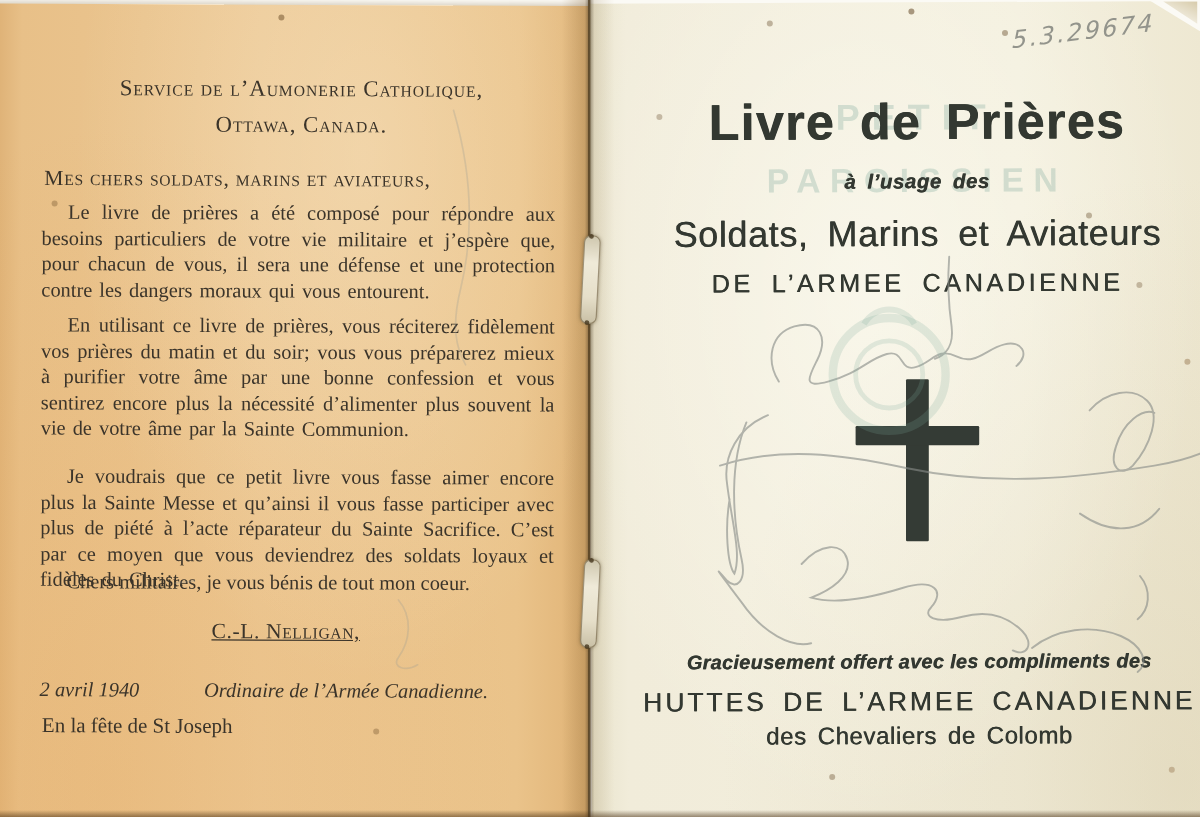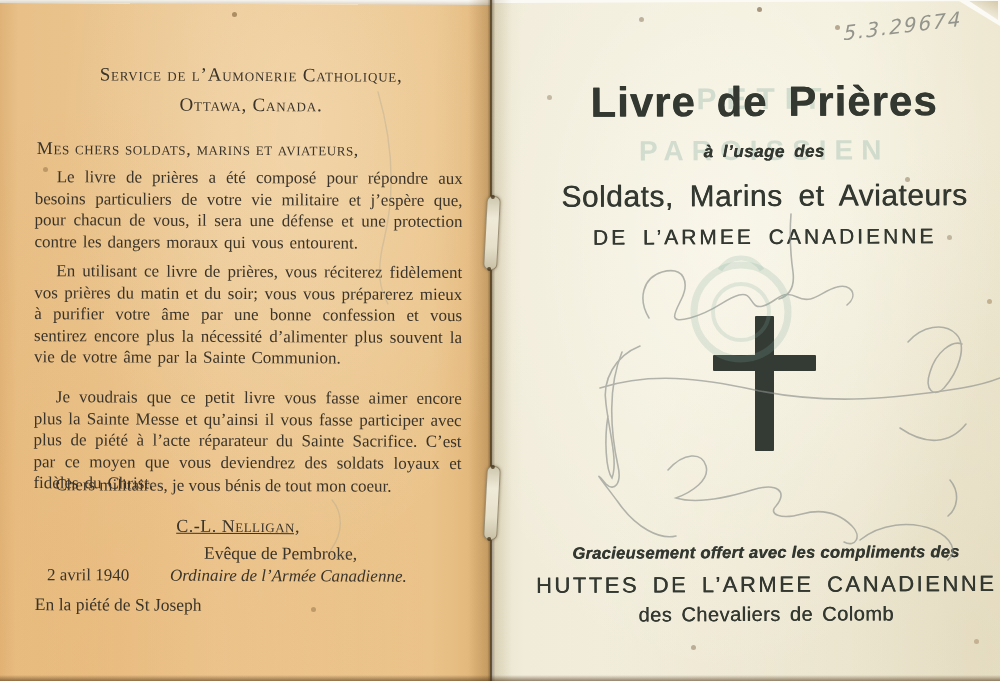--- a/index.html
+++ b/index.html
@@ -54,21 +54,21 @@
   .sc{font-variant:small-caps;letter-spacing:.8px;}
   .lp-header1{top:60px;font-size:19px;}
   .lp-header2{top:90px;font-size:19px;}
   .lp-salutation{left:44px;top:135px;font-size:18px;font-variant:small-caps;letter-spacing:.6px;}
   .lp-par{left:42px;width:428px;font-size:17px;line-height:21.6px;
     text-align:justify;text-indent:22px;word-spacing:1.6px;}
   .lp-p1{top:163px;} .lp-p2{top:257px;} .lp-p3{top:383px;}
   .lp-p4{left:42px;top:472px;font-size:17px;text-indent:22px;width:428px;}
   .sig-name{left:185px;top:512px;font-size:18px;font-variant:small-caps;letter-spacing:.5px;text-decoration:underline;}
   .sig-title{left:213px;top:539px;font-size:17.5px;}
-  .sig-date{left:56px;top:562px;font-size:17px;}
+  .sig-date{left:42px;top:562px;font-size:17px;font-style:italic;}
   .sig-role{left:179px;top:562px;font-size:17px;font-style:italic;}
   .sig-feast{left:44px;top:591px;font-size:17.5px;}
   
   .rp-text{position:absolute;left:0;width:512px;padding-left:34px;box-sizing:border-box;
     text-align:center;color:#333831;font-family:"Liberation Sans", sans-serif;
     text-shadow:.4px 0 0 currentColor;}
   .rp-title{top:76px;font-size:42px;font-weight:bold;letter-spacing:1px;word-spacing:8px;}
   .rp-subtitle{top:140px;font-size:17px;font-style:italic;font-weight:bold;letter-spacing:.5px;word-spacing:4px;}
   .rp-audience{top:177px;font-size:30px;letter-spacing:.5px;word-spacing:7px;}
   .rp-army{top:223px;font-size:21px;letter-spacing:3px;word-spacing:6px;}
@@ -102,24 +102,23 @@
 
 <div class="page left-page">
   <div class="lp-text lp-center lp-header1 sc">Service de l’Aumonerie Catholique,</div>
   <div class="lp-text lp-center lp-header2 sc">Ottawa, Canada.</div>
   <div class="lp-text lp-salutation">Mes chers soldats, marins et aviateurs,</div>
   <div class="lp-text lp-par lp-p1">Le livre de prières a été composé pour répondre aux besoins particuliers de votre vie militaire et j’espère que, pour chacun de vous, il sera une défense et une protection contre les dangers moraux qui vous entourent.</div>
   <div class="lp-text lp-par lp-p2">En utilisant ce livre de prières, vous réciterez fidèlement vos prières du matin et du soir; vous vous préparerez mieux à purifier votre âme par une bonne confession et vous sentirez encore plus la nécessité d’alimenter plus souvent la vie de votre âme par la Sainte Communion.</div>
   <div class="lp-text lp-par lp-p3">Je voudrais que ce petit livre vous fasse aimer encore plus la Sainte Messe et qu’ainsi il vous fasse participer avec plus de piété à l’acte réparateur du Sainte Sacrifice.  C’est par ce moyen que vous deviendrez des soldats loyaux et fidèles du Christ.</div>
   <div class="lp-text lp-p4">Chers militaires, je vous bénis de tout mon coeur.</div>
   <div class="lp-text sig-name sc">C.-L. Nelligan,</div>
-  <div class="lp-text sig-title">Evêque de Pembroke,</div>
   <div class="lp-text sig-date">2 avril 1940</div>
   <div class="lp-text sig-role">Ordinaire de l’Armée Canadienne.</div>
-  <div class="lp-text sig-feast">En la piété de St Joseph</div>
+  <div class="lp-text sig-feast">En la fête de St Joseph</div>
 </div>
 
 <div class="page right-page">
   <div class="rp-text ghost ghost-1">PETIT</div>
   <div class="rp-text ghost ghost-2">PAROISSIEN</div>
   <div class="rp-text rp-title">Livre de Prières</div>
   <div class="rp-text rp-subtitle">à l’usage des</div>
   <div class="rp-text rp-audience">Soldats, Marins et Aviateurs</div>
   <div class="rp-text rp-army">DE L’ARMEE CANADIENNE</div>
   <div class="rp-text rp-compliments">Gracieusement offert avec les compliments des</div>

